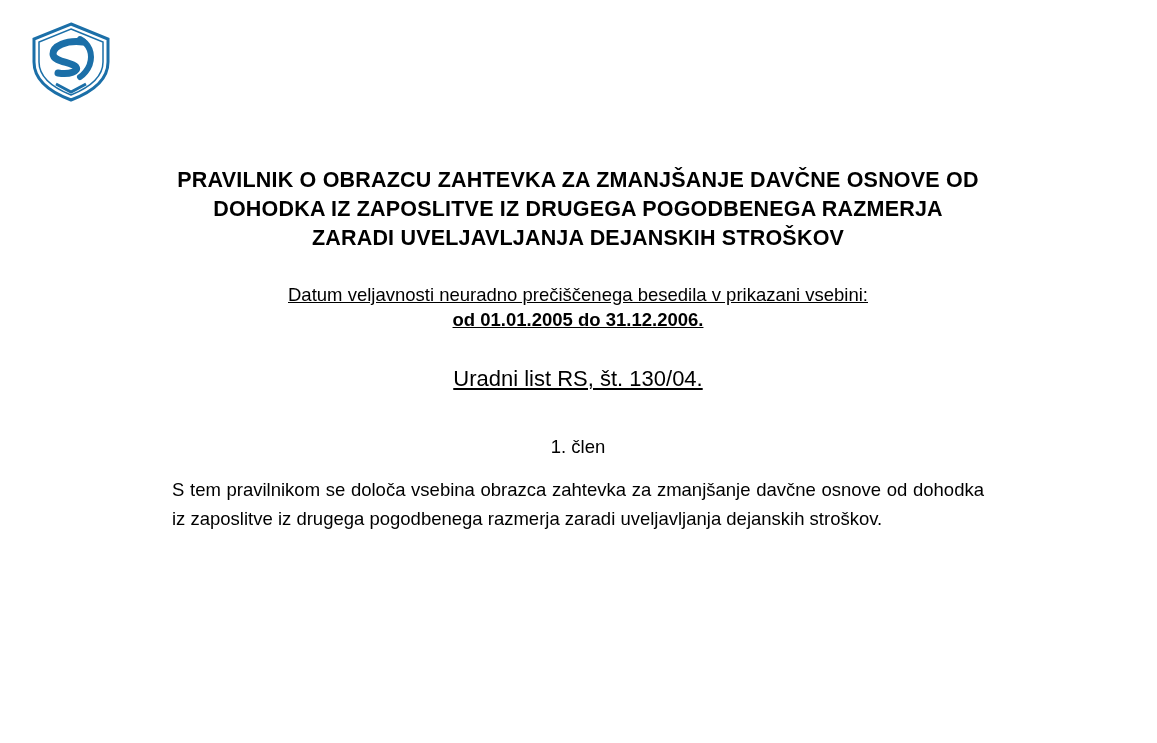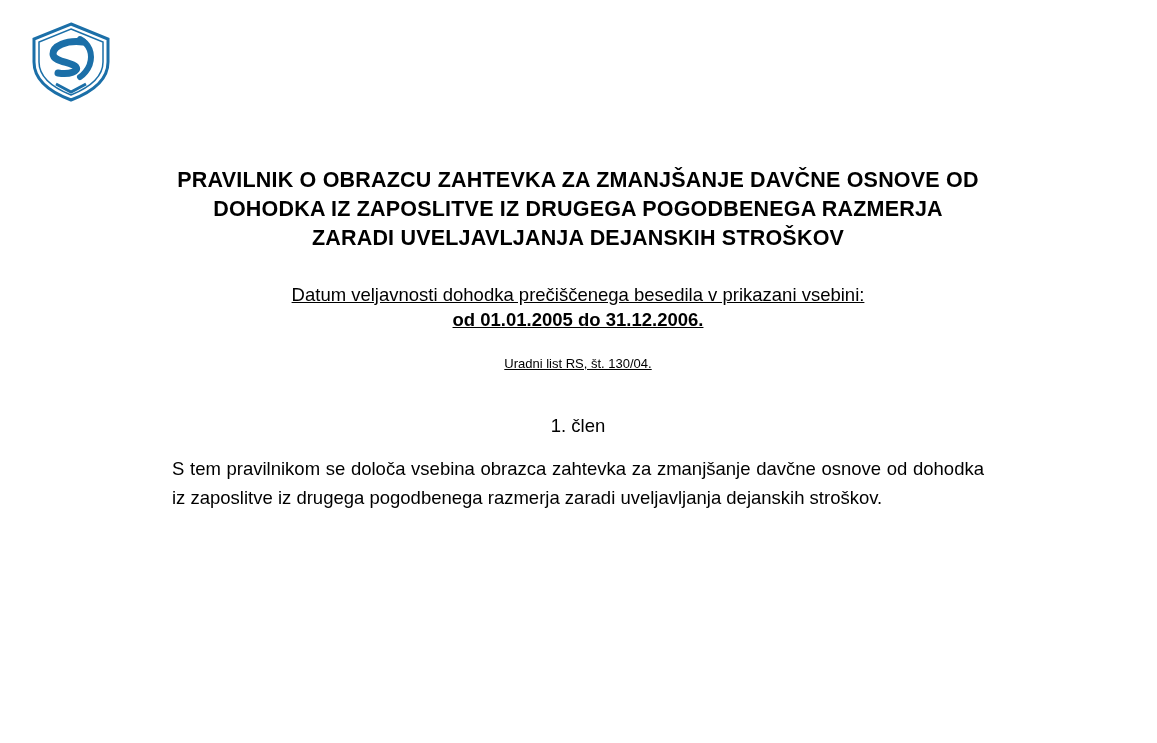--- a/index.html
+++ b/index.html
@@ -47,23 +47,23 @@
     font-size: 18.5px;
     line-height: 1.35;
   }
   .u {
     text-decoration: underline;
   }
   .subtitle-line2 {
     font-weight: bold;
   }
   .gazette {
-    margin-top: 23px;
+    margin-top: 33px;
     text-align: center;
-    font-size: 13px;
+    font-size: 22px;
   }
   .article-heading {
     margin-top: 44px;
     text-align: center;
     font-size: 18.5px;
   }
   .article-heading.second {
     margin-top: 34px;
   }
   .para {
@@ -89,21 +89,21 @@
       <path d="M52 17 C52 17 63 22 63 35 C63 48 52 55 52 55" fill="none" stroke="#1b6fa8" stroke-width="6" stroke-linecap="round"></path>
       <path d="M28 62 L43 70 L58 62" fill="none" stroke="#1b6fa8" stroke-width="3"></path>
     </svg>
   </div>
 
   <div class="doc-body">
 
     <h1 class="doc-title">PRAVILNIK O OBRAZCU ZAHTEVKA ZA ZMANJŠANJE DAVČNE OSNOVE OD DOHODKA IZ ZAPOSLITVE IZ DRUGEGA POGODBENEGA RAZMERJA ZARADI UVELJAVLJANJA DEJANSKIH STROŠKOV</h1>
 
     <div class="subtitle-block">
-      <div class="u">Datum veljavnosti dohodka prečiščenega besedila v prikazani vsebini:</div>
+      <div class="u">Datum veljavnosti neuradno prečiščenega besedila v prikazani vsebini:</div>
       <div class="u subtitle-line2">od 01.01.2005 do 31.12.2006.</div>
     </div>
 
     <div class="gazette u">Uradni list RS, št. 130/04.</div>
 
     <div class="article-heading">1. člen</div>
     <p class="para">S tem pravilnikom se določa vsebina obrazca zahtevka za zmanjšanje davčne osnove od dohodka iz zaposlitve iz drugega pogodbenega razmerja zaradi uveljavljanja dejanskih stroškov.</p>
 
 
   </div>

